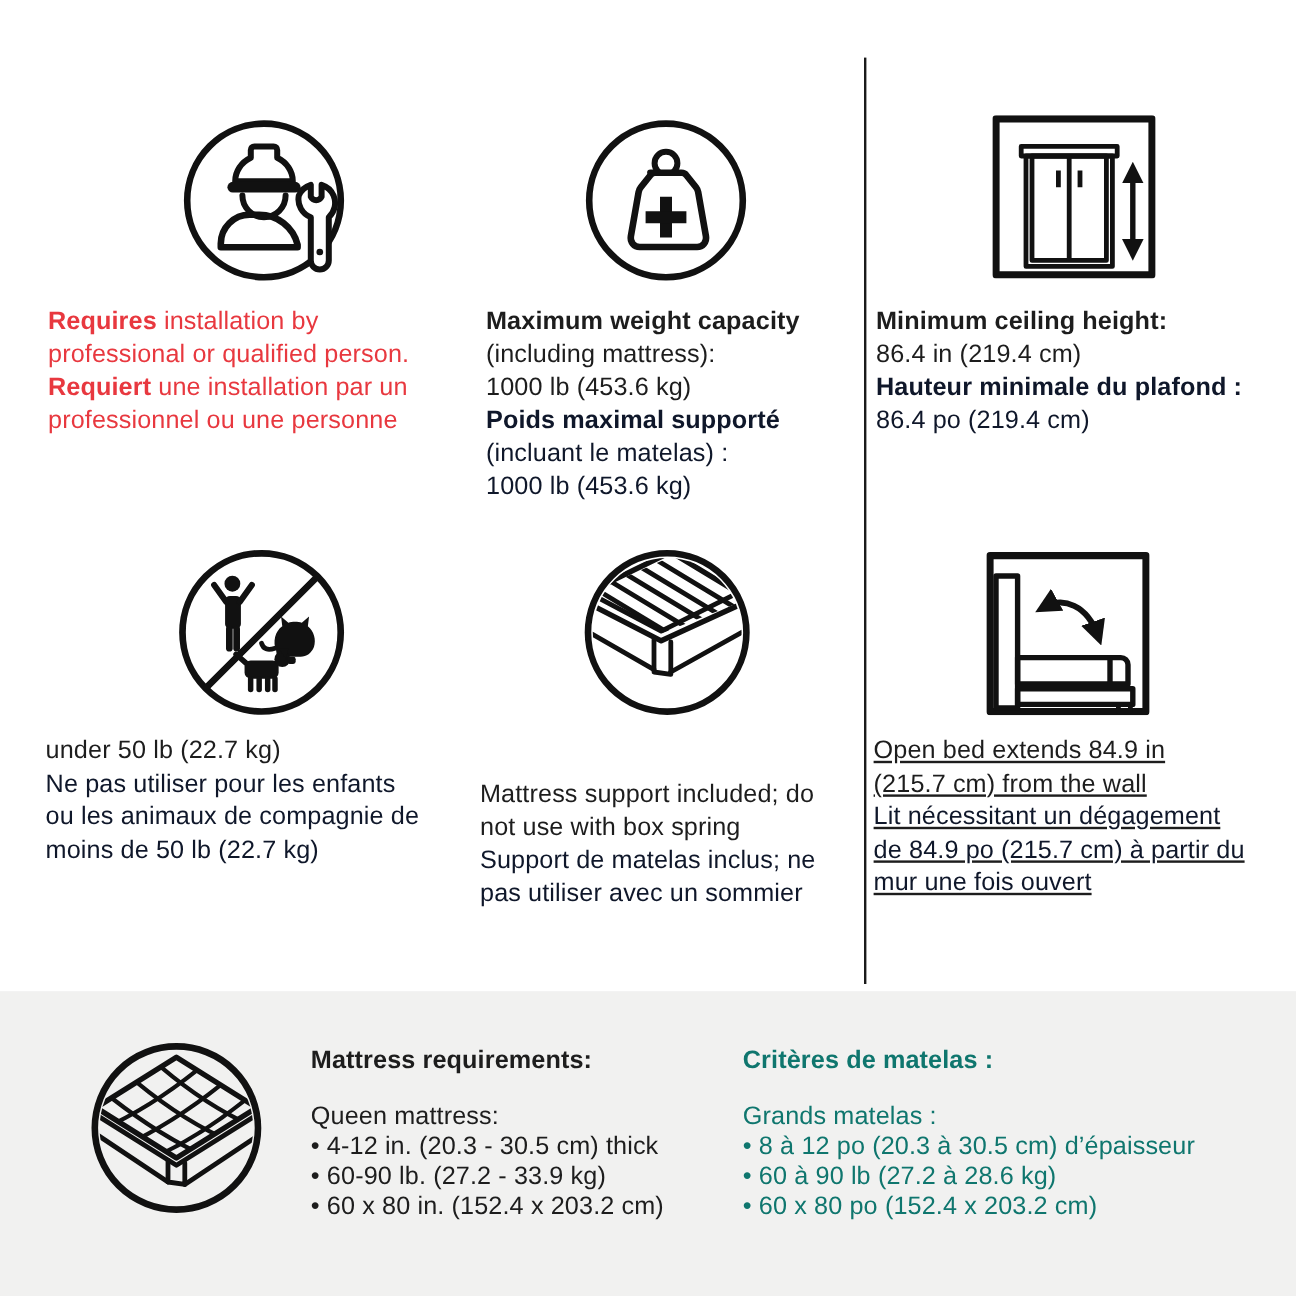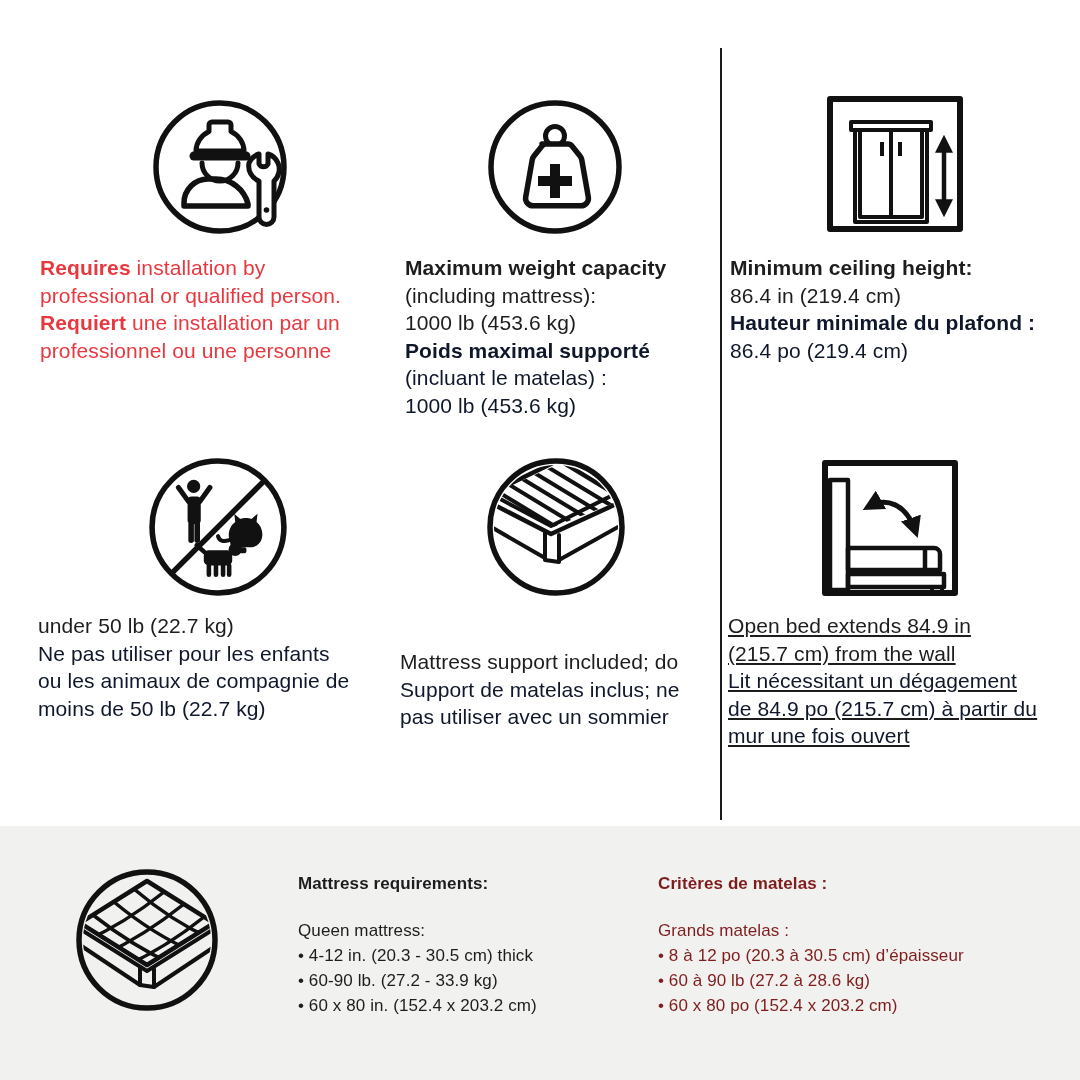--- a/index.html
+++ b/index.html
@@ -6,24 +6,24 @@
   .canvas{position:relative;width:1080px;height:1080px;background:#ffffff;overflow:hidden;
           font-family:"Liberation Sans",sans-serif;color:#1d1d1d;}
   .icon{position:absolute;}
   .divider{position:absolute;left:720px;top:48px;width:2px;height:772px;background:#1a1a1a;}
   .cell-text{position:absolute;text-align:left;font-size:21px;line-height:27.5px;letter-spacing:0.1px;}
   .t-red{color:#e8383f;}
   .t-gray{color:#0f172a;}
   .t-black{color:#1d1d1d;}
   .bold{font-weight:bold;}
   .footer{position:absolute;left:0;top:826px;width:1080px;height:254px;background:#f1f1f0;}
-  .fcol{position:absolute;top:45px;font-size:17px;line-height:25px;letter-spacing:0.1px;margin-left:39px;}
+  .fcol{position:absolute;top:45px;font-size:21px;line-height:25px;letter-spacing:0.1px;}
   .fcol .ftitle{font-weight:bold;margin-bottom:22px;}
   .fcol.en{left:259px;color:#1d1d1d;}
-  .fcol.fr{left:619px;color:#7f1d1d;}
+  .fcol.fr{left:619px;color:#0f766e;}
   svg{display:block;}
 </style>
 </head>
 <body>
 
 <div class="canvas">
 
   <div class="divider"></div>
 
   <div class="icon" style="left:150px;top:97px;">
@@ -159,20 +159,21 @@
 
   <div class="cell-text" style="left:38px;top:612px;width:360px;">
     <div class="t-black">under 50 lb (22.7 kg)</div>
     <div class="t-gray">Ne pas utiliser pour les enfants</div>
     <div class="t-gray">ou les animaux de compagnie de</div>
     <div class="t-gray">moins de 50 lb (22.7 kg)</div>
   </div>
 
   <div class="cell-text" style="left:400px;top:612px;width:312px;margin-top:36px;">
     <div class="t-black">Mattress support included; do</div>
+    <div class="t-black">not use with box spring</div>
     <div class="t-gray">Support de matelas inclus; ne</div>
     <div class="t-gray">pas utiliser avec un sommier</div>
   </div>
 
   <div class="cell-text" style="left:728px;top:612px;width:334px;text-decoration:underline;">
     <div class="t-black">Open bed extends 84.9 in</div>
     <div class="t-black">(215.7 cm) from the wall</div>
     <div class="t-gray">Lit nécessitant un dégagement</div>
     <div class="t-gray">de 84.9 po (215.7 cm) à partir du</div>
     <div class="t-gray">mur une fois ouvert</div>

